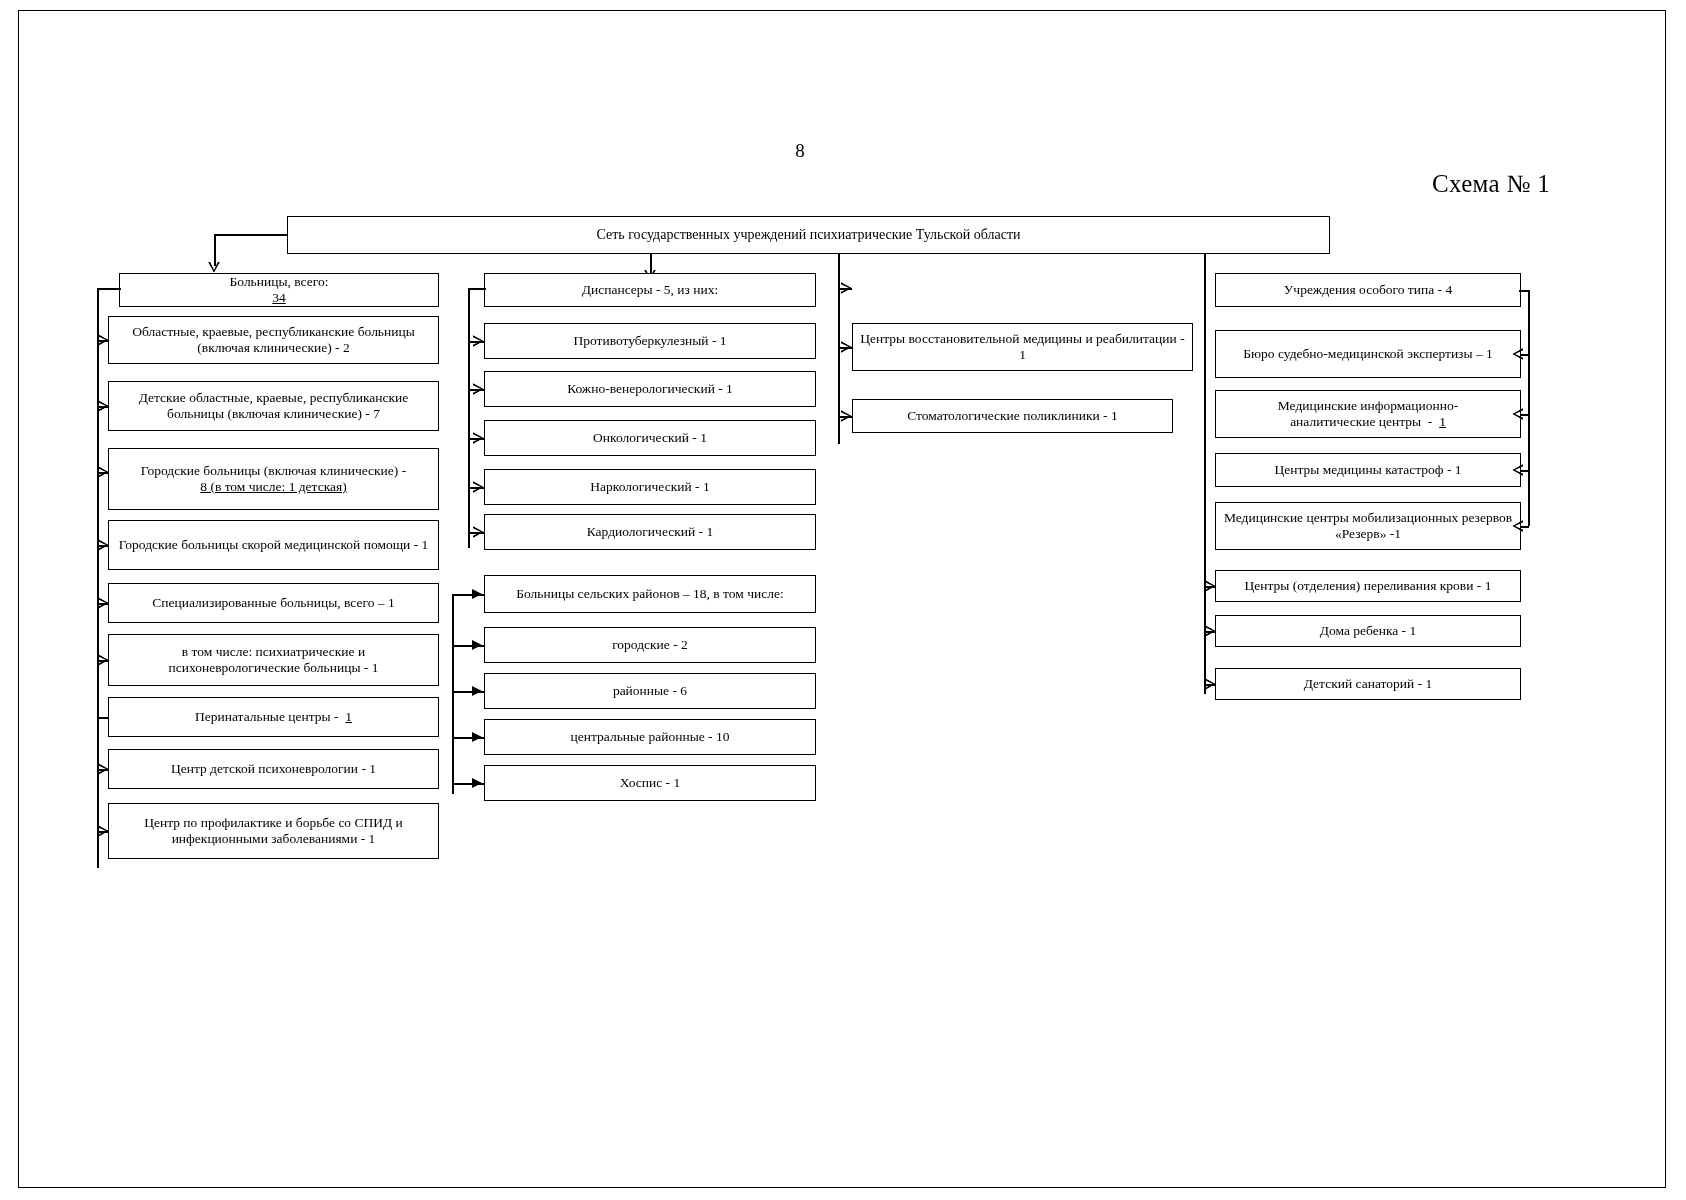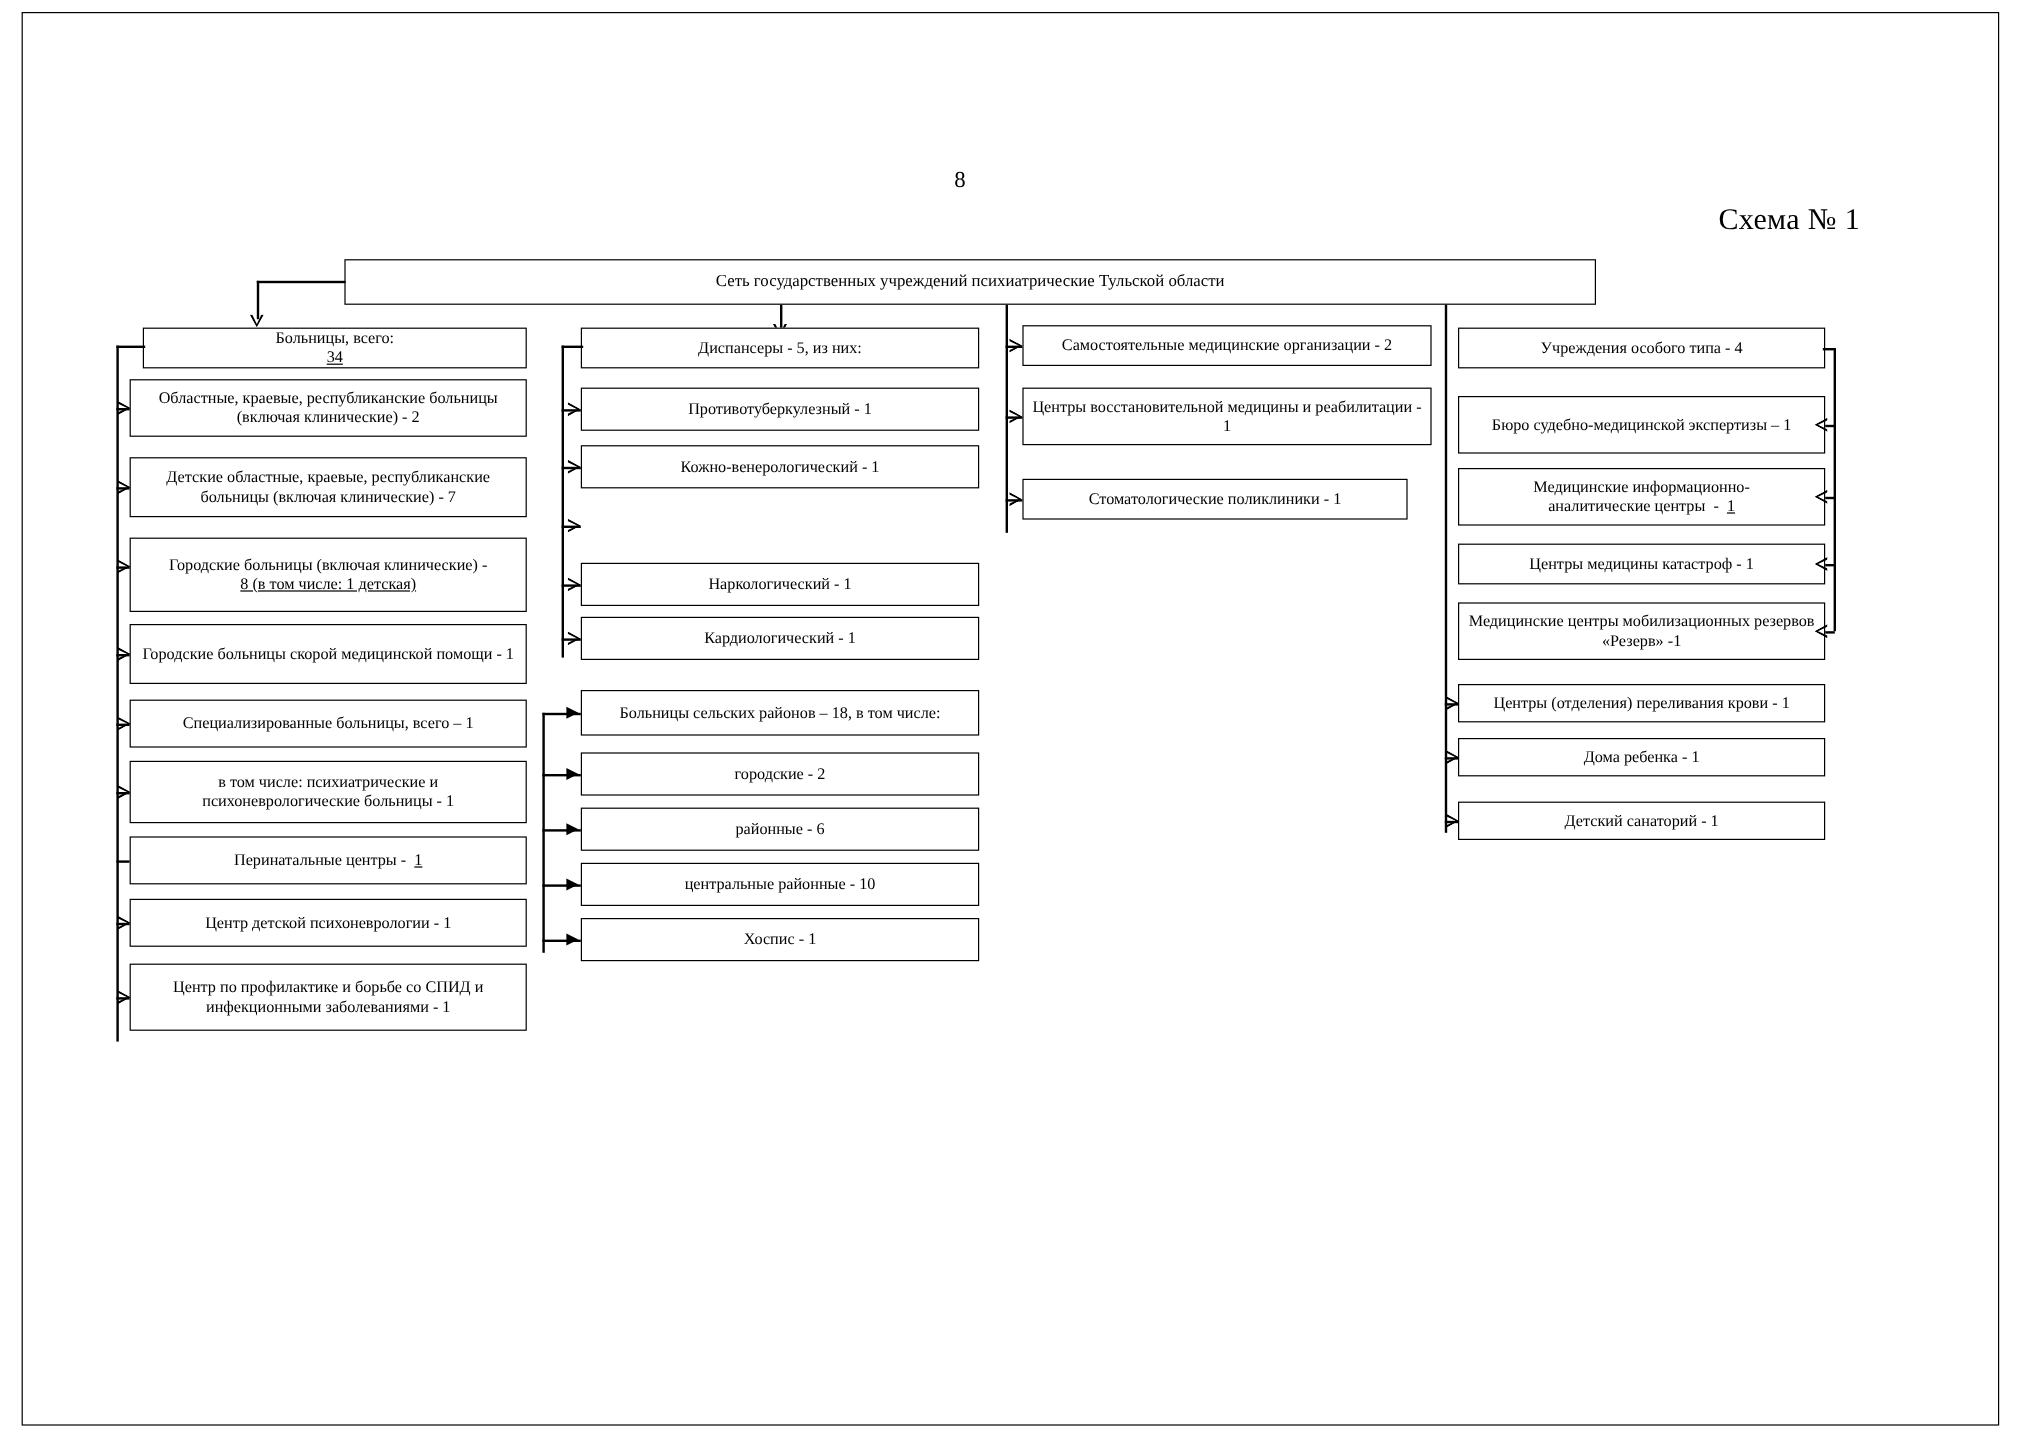--- a/index.html
+++ b/index.html
@@ -212,20 +212,23 @@
   </div>
   <div class="ln h" style="left:468px; top:341px; width:16px;"></div>
   <div class="arrow-right-hollow" style="left:473px; top:335px;"></div>
 
   <div class="box" style="left:484px; top:371px; width:332px; height:36px;">
     <span>Кожно-венерологический - 1</span>
   </div>
   <div class="ln h" style="left:468px; top:389px; width:16px;"></div>
   <div class="arrow-right-hollow" style="left:473px; top:383px;"></div>
 
+  <div class="box" style="left:484px; top:420px; width:332px; height:36px;">
+    <span>Онкологический - 1</span>
+  </div>
   <div class="ln h" style="left:468px; top:438px; width:16px;"></div>
   <div class="arrow-right-hollow" style="left:473px; top:432px;"></div>
 
   <div class="box" style="left:484px; top:469px; width:332px; height:36px;">
     <span>Наркологический - 1</span>
   </div>
   <div class="ln h" style="left:468px; top:487px; width:16px;"></div>
   <div class="arrow-right-hollow" style="left:473px; top:481px;"></div>
 
   <div class="box" style="left:484px; top:514px; width:332px; height:36px;">
@@ -258,23 +261,20 @@
   </div>
   <div class="ln h" style="left:452px; top:737px; width:32px;"></div>
   <div class="arrow-right" style="left:472px; top:732px;"></div>
 
   <div class="box" style="left:484px; top:765px; width:332px; height:36px;">
     <span>Хоспис - 1</span>
   </div>
   <div class="ln h" style="left:452px; top:783px; width:32px;"></div>
   <div class="arrow-right" style="left:472px; top:778px;"></div>
 
-  <div class="box" style="left:852px; top:271px; width:341px; height:34px;">
-    <span>Самостоятельные медицинские организации - 2</span>
-  </div>
   <div class="ln h" style="left:838px; top:288px; width:14px;"></div>
   <div class="arrow-right-hollow" style="left:841px; top:282px;"></div>
 
   <div class="box" style="left:852px; top:323px; width:341px; height:48px;">
     <span>Центры восстановительной медицины и реабилитации - 1</span>
   </div>
   <div class="ln h" style="left:838px; top:347px; width:14px;"></div>
   <div class="arrow-right-hollow" style="left:841px; top:341px;"></div>
 
   <div class="box" style="left:852px; top:399px; width:321px; height:34px;">

